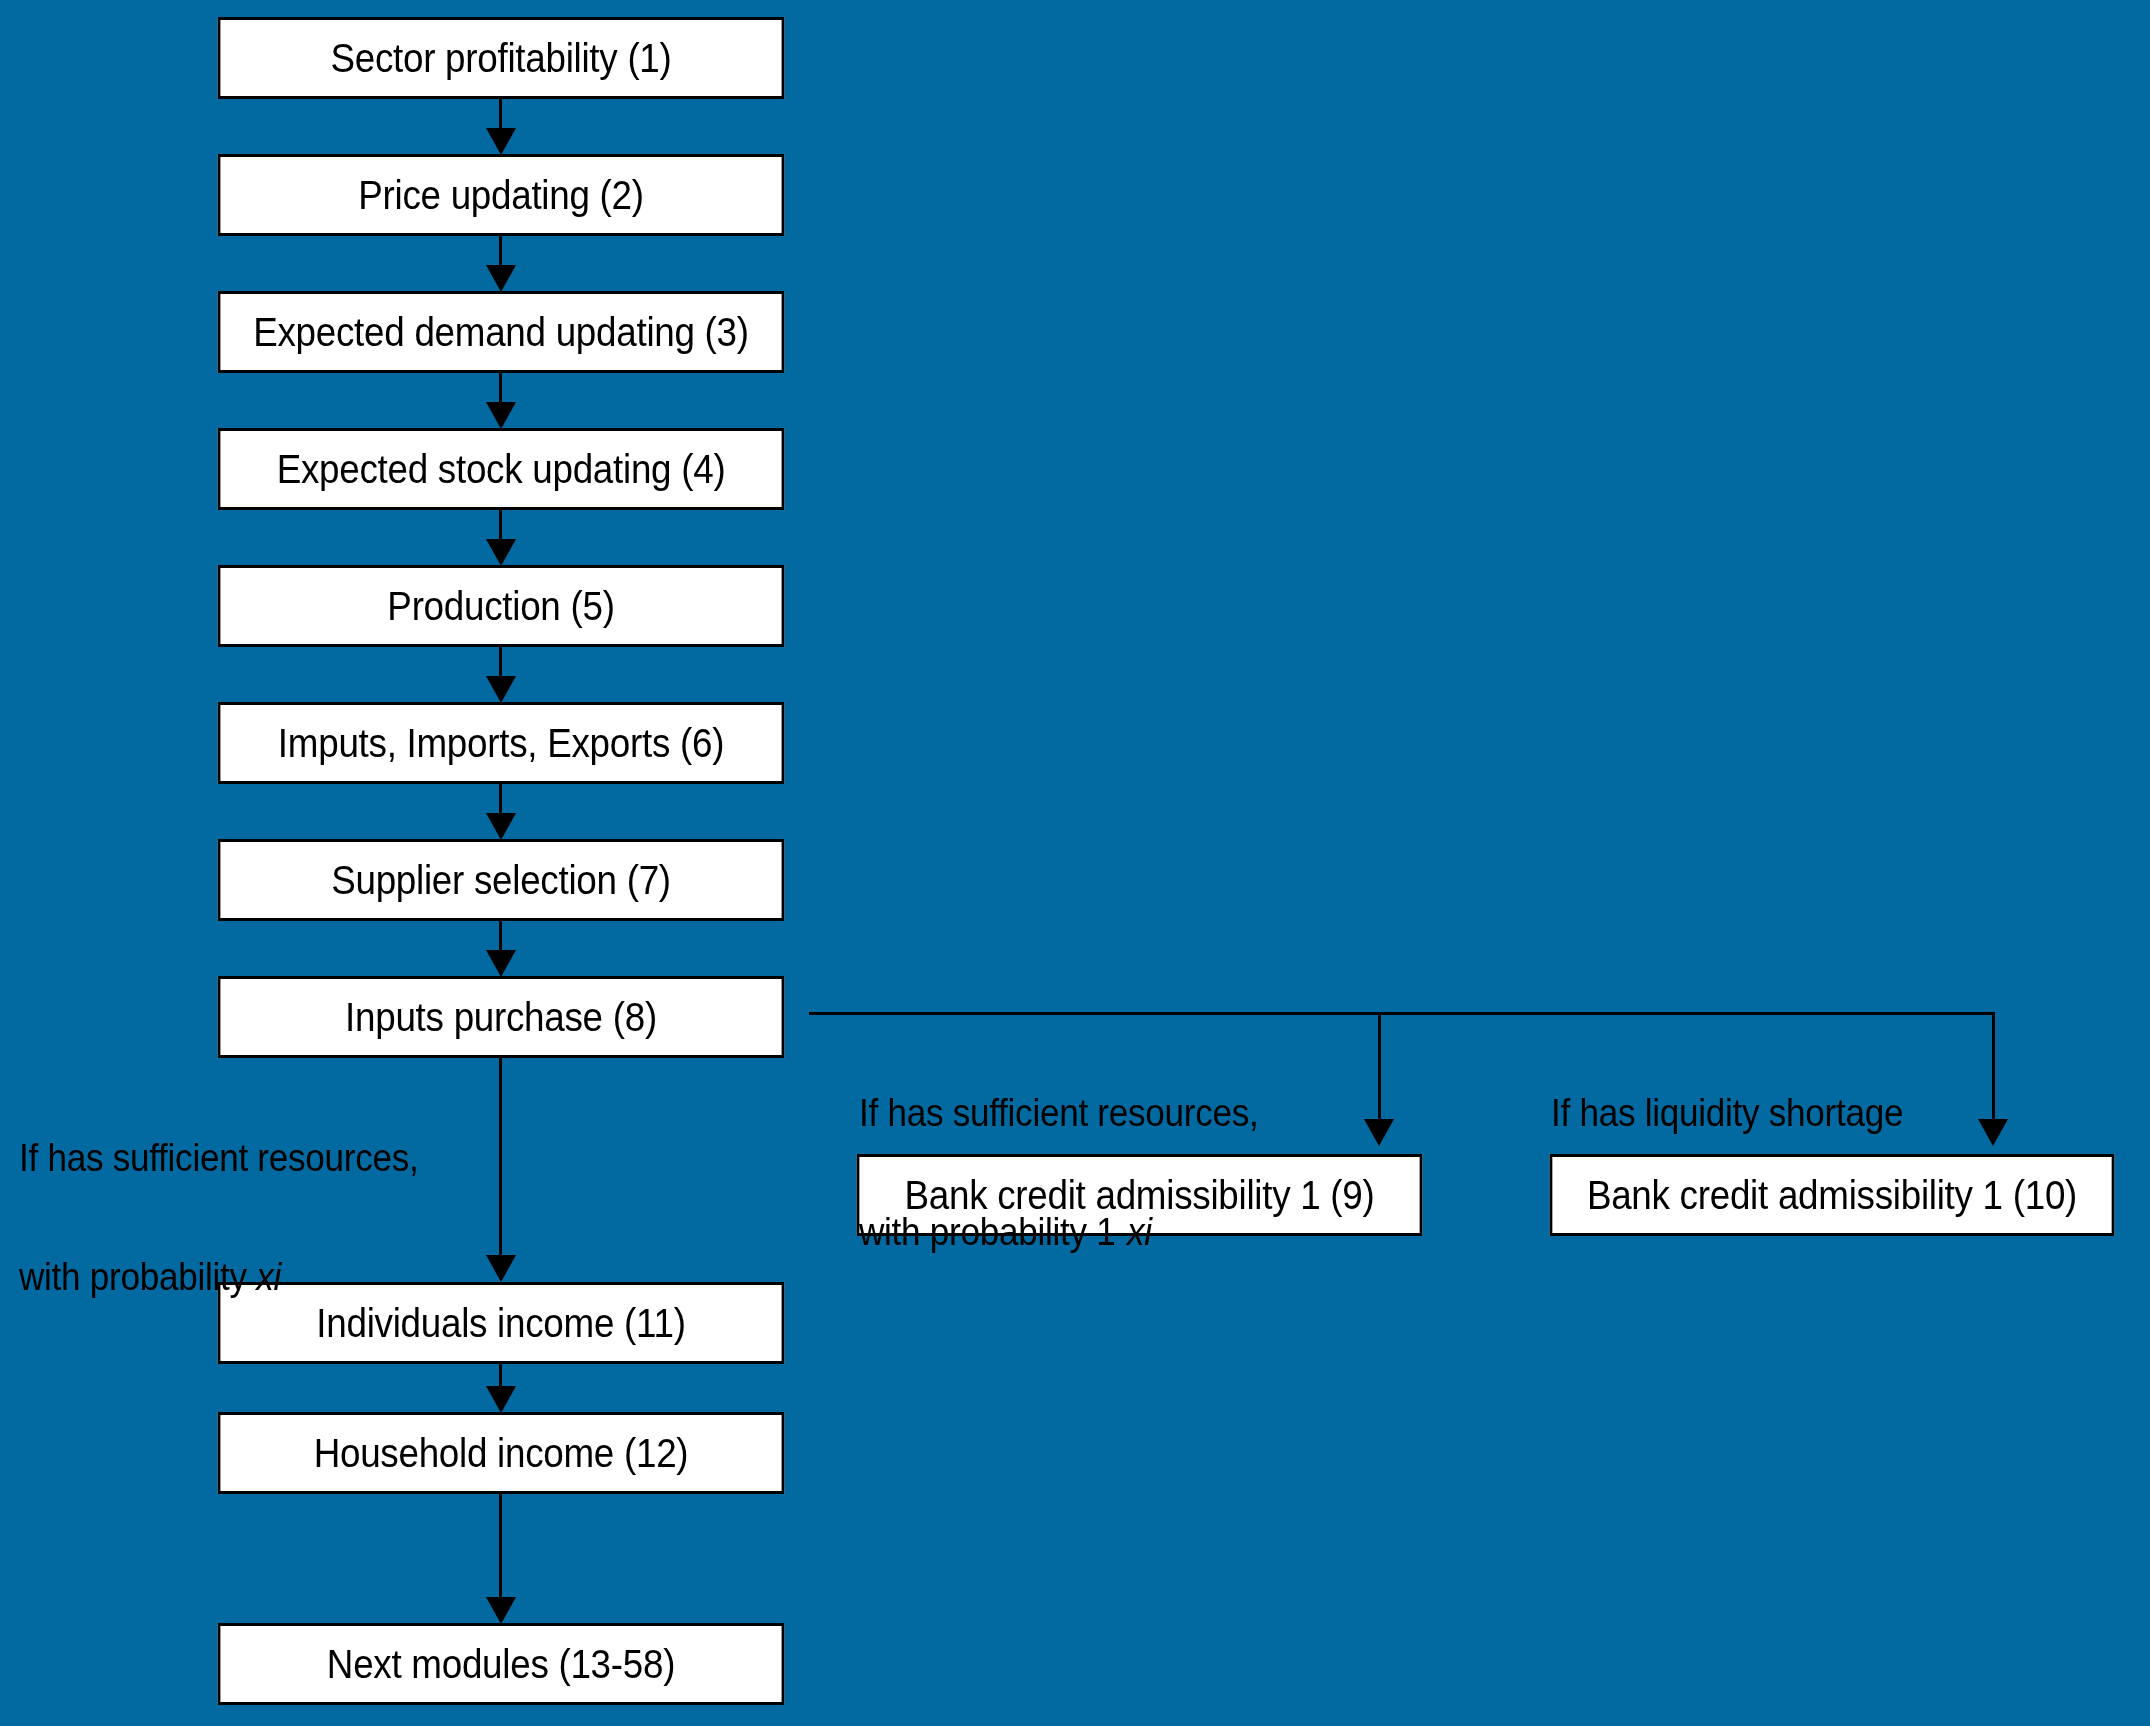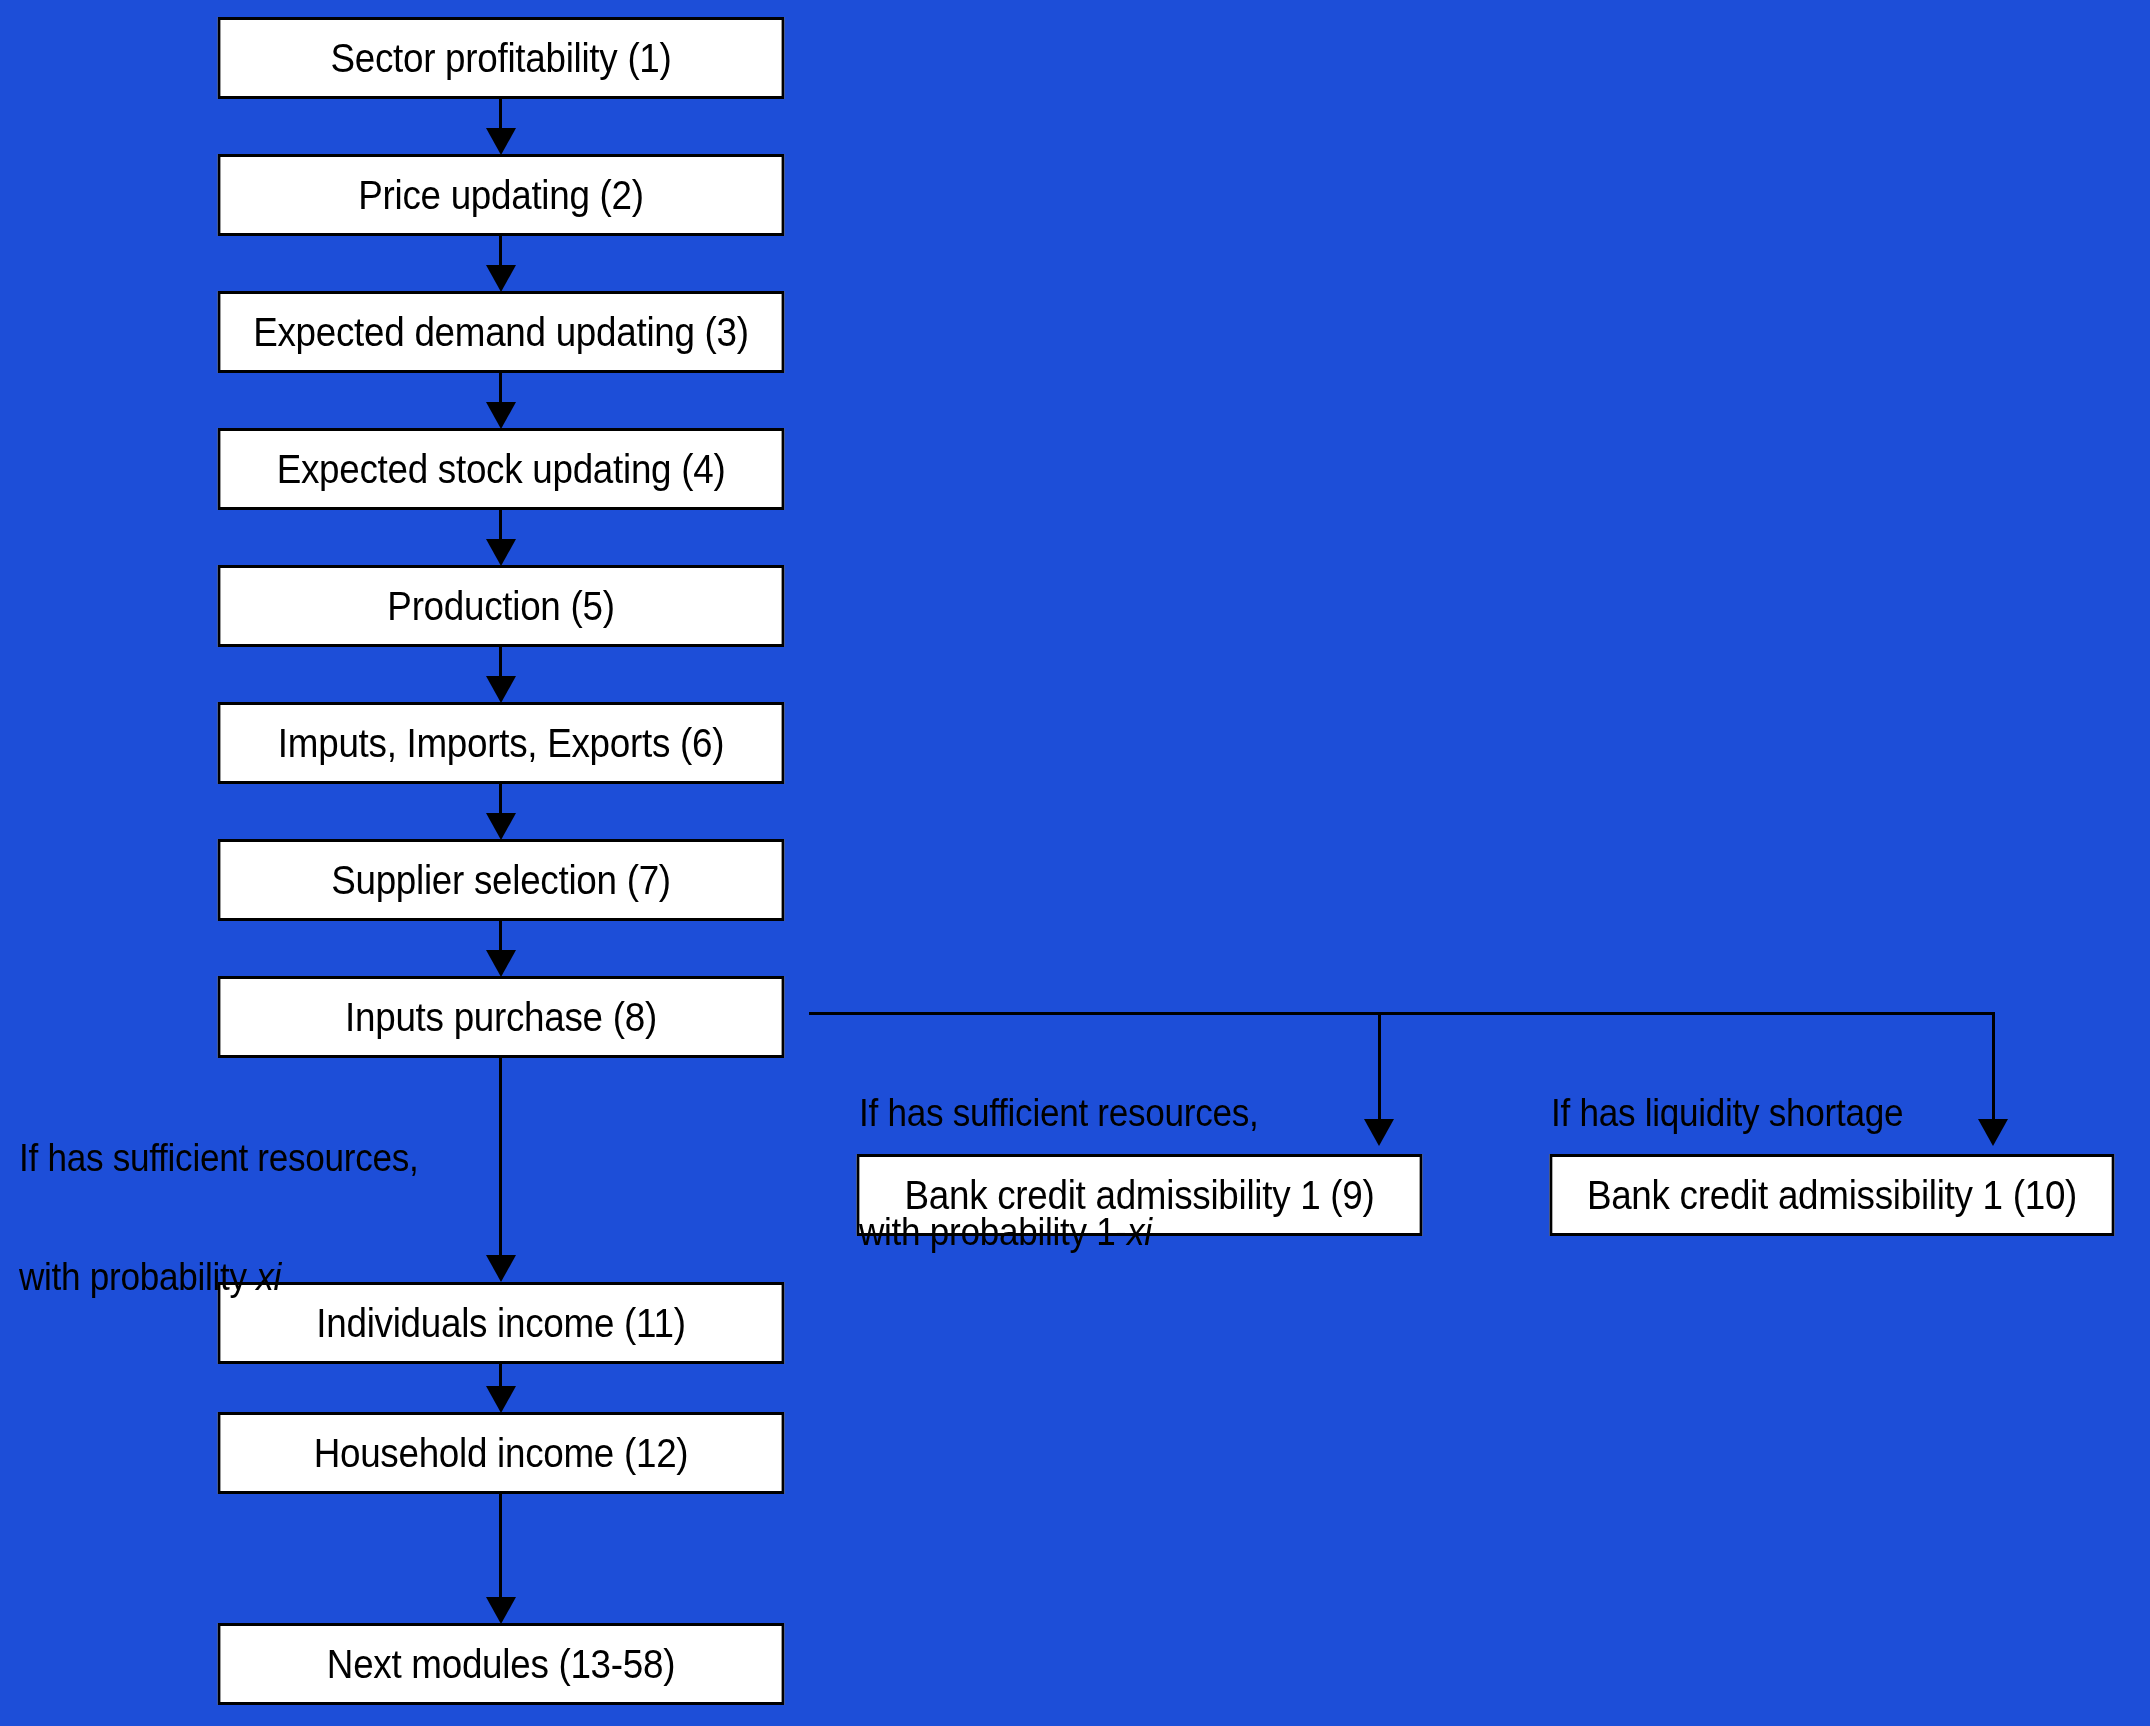--- a/index.html
+++ b/index.html
@@ -7,21 +7,21 @@
     padding: 0;
     background: #ffffff;
   }
   body {
     font-family: "Liberation Sans", "DejaVu Sans", sans-serif;
   }
   #canvas {
     position: relative;
     width: 2151px;
     height: 1726px;
-    background: #1d4ed8;
+    background: #0369a1;
     overflow: hidden;
   }
   
   .node {
     position: absolute;
     box-sizing: border-box;
     background: #ffffff;
     border: 3.9px solid #000000;
     display: flex;
     align-items: center;

